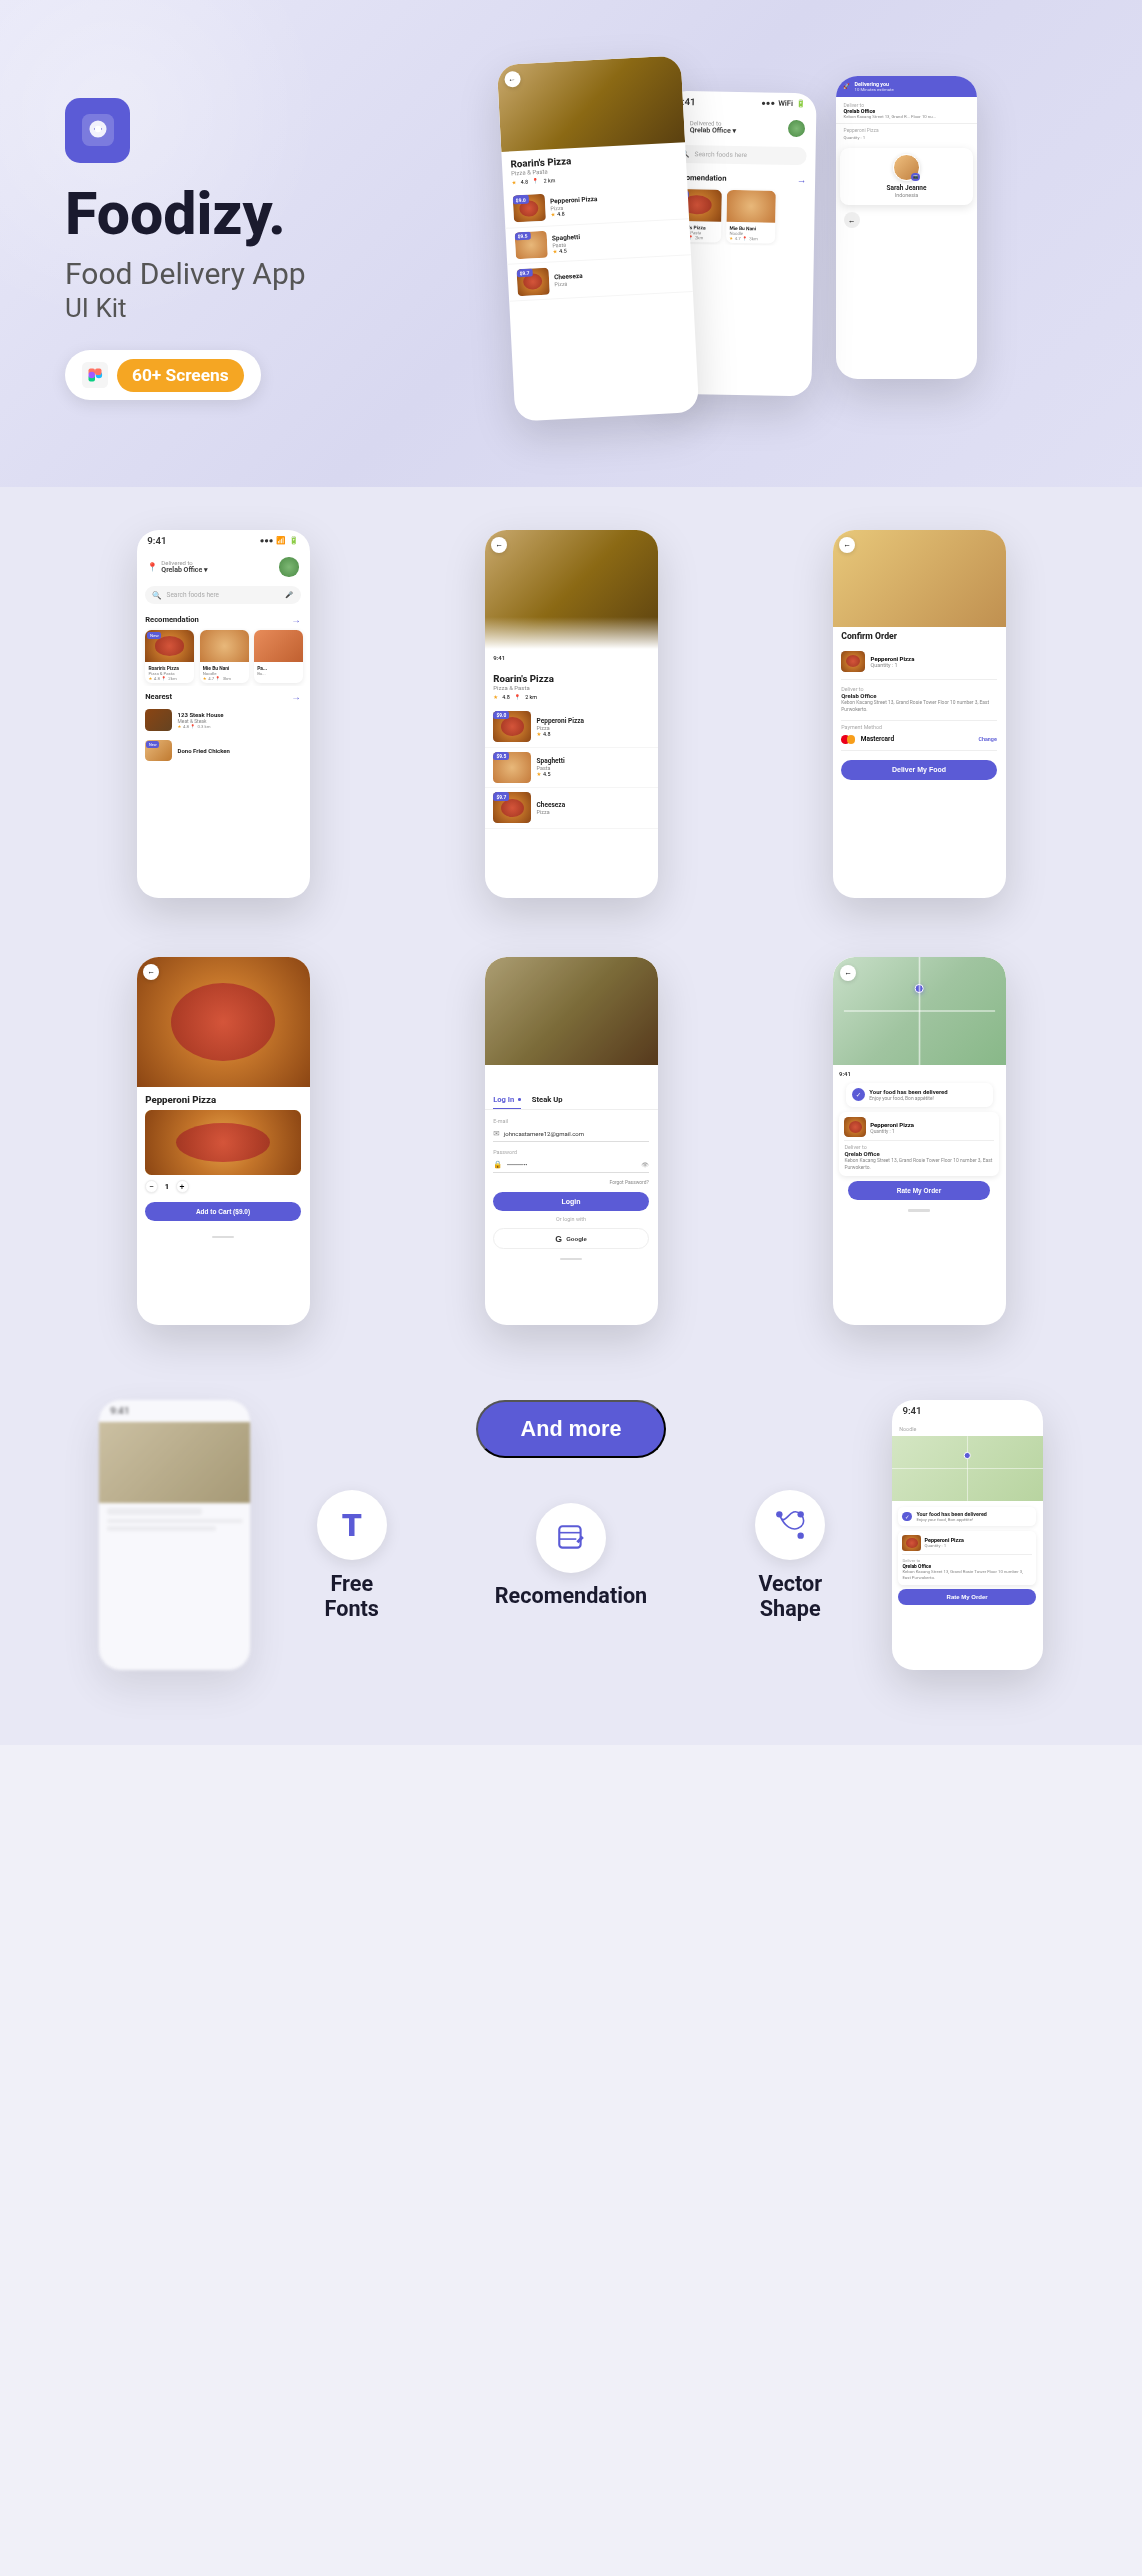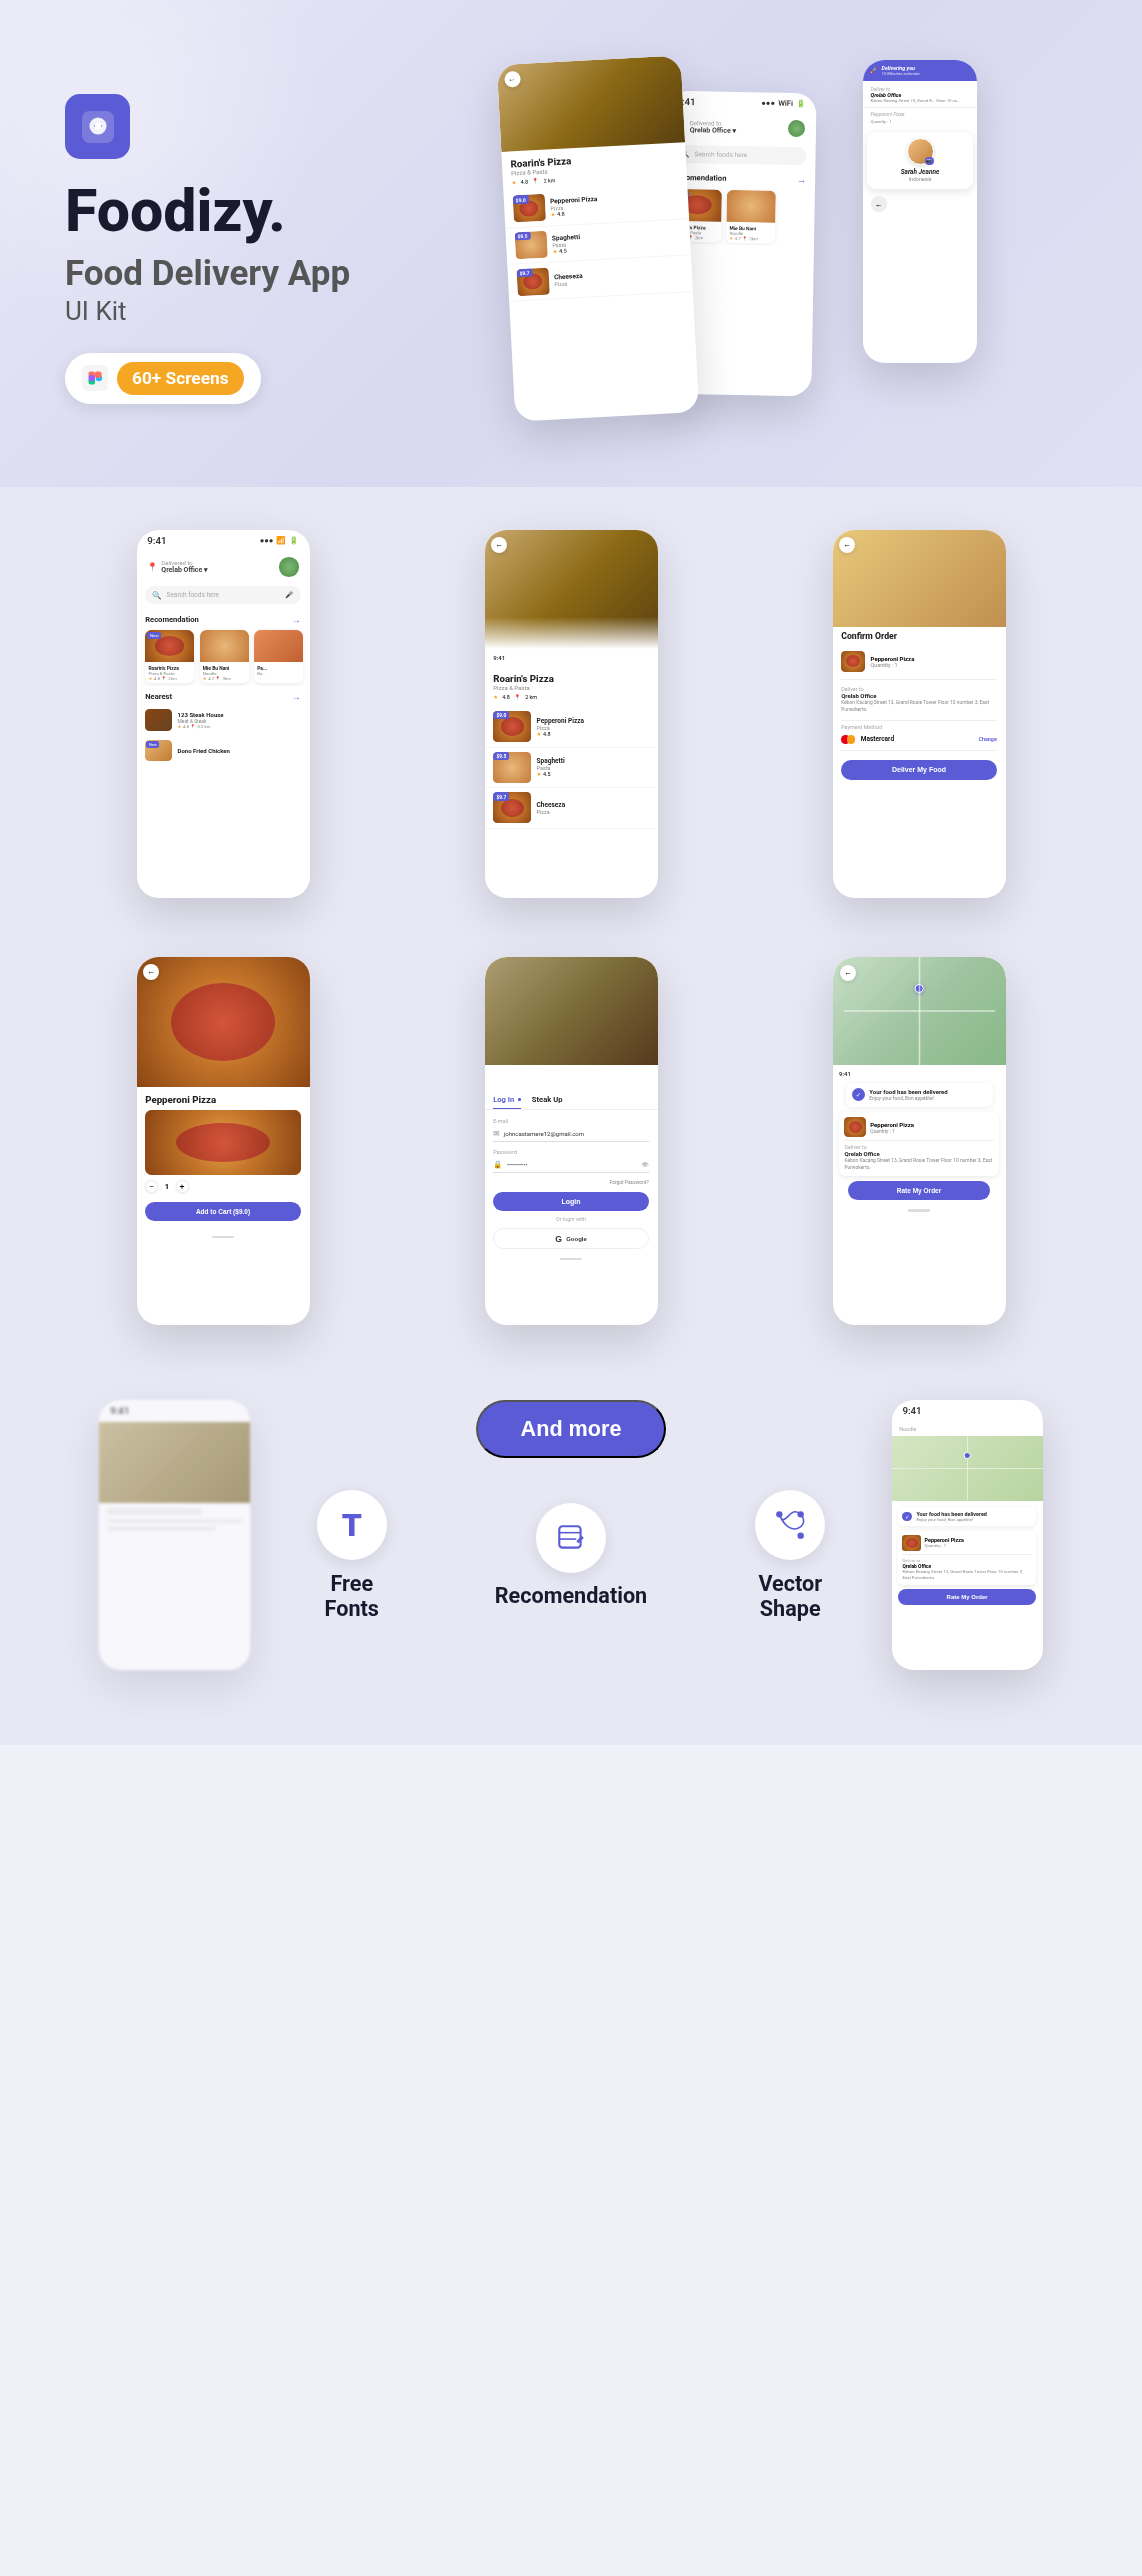--- a/index.html
+++ b/index.html
@@ -42,23 +42,23 @@
       font-size: 26px;
     }
     .hero-title {
       font-size: 59px;
       font-weight: 800;
       color: #1a1a2e;
       line-height: 1;
       margin-bottom: 10.8px;
     }
     .hero-subtitle-line1 {
-      font-size: 35px;
+      font-size: 30px;
       color: #555;
-      font-weight: 700;
+      font-weight: 400;
       line-height: 1.3;
     }
     .hero-subtitle-line2 {
       font-size: 26px;
       color: #555;
       font-weight: 400;
       margin-bottom: 27px;
     }
     .hero-badge {
       display: inline-flex;
@@ -625,21 +625,21 @@
                   <span class="star">★</span>
                   <span>4.7</span>
                   <span>📍</span>
                   <span>3km</span>
                 </div>
             </div>
           </div>
         </div>
       </div>
 
-      <div class="hero-phone-3 phone-mockup phone-sm" style="top:0; right:0; width:114px;font-style:italic;">
+      <div class="hero-phone-3 phone-mockup phone-sm" style="top:16px; right:0; width:141px;">
         <div style="background:#5b5bd6; color:white; padding:5.4px 7.6px; display:flex; align-items:center; gap:4.3px; font-size:5.4px;">
           <span>🚀</span>
           <div>
             <div style="font-weight:700;">Delivering you</div>
             <div style="font-size:4.3px; opacity:0.8;">10 Minutes estimate</div>
           </div>
         </div>
         <div style="padding: 4.3px 7.6px; border-bottom:0.5px solid #eee;">
           <div style="font-size:4.9px; color:#aaa;">Deliver to</div>
           <div style="font-size:5.4px; font-weight:700;">Qrelab Office</div>

